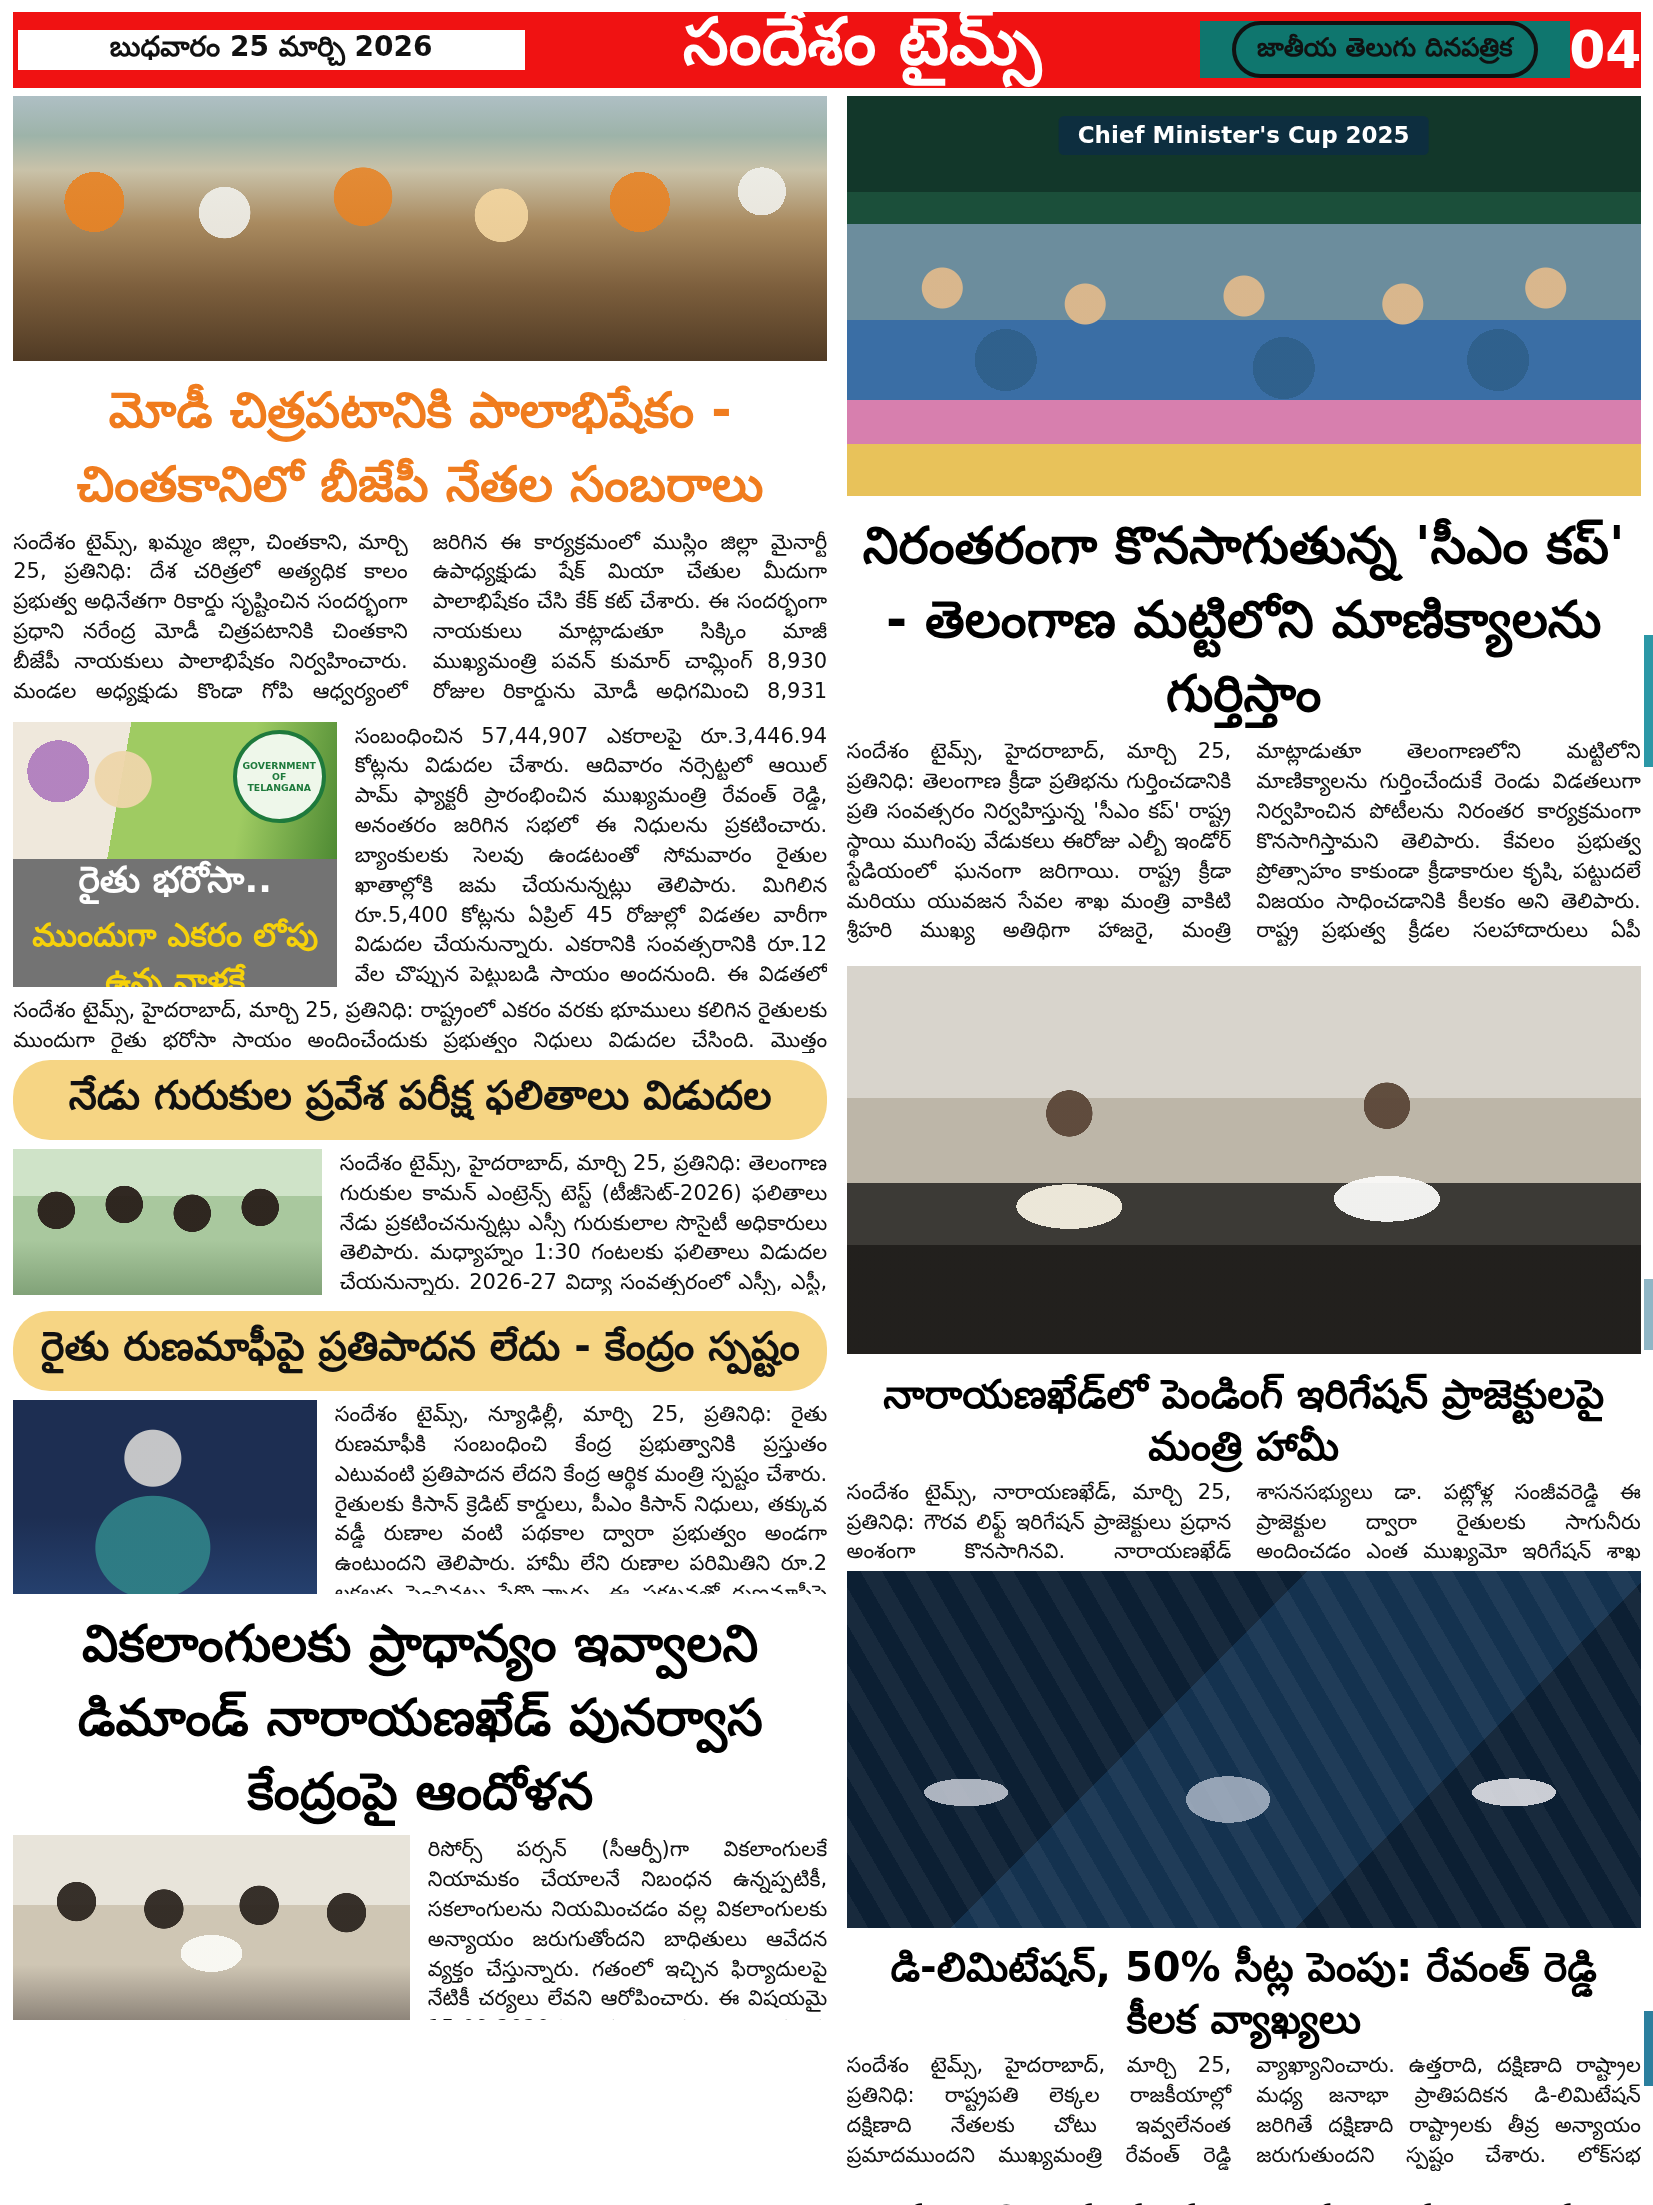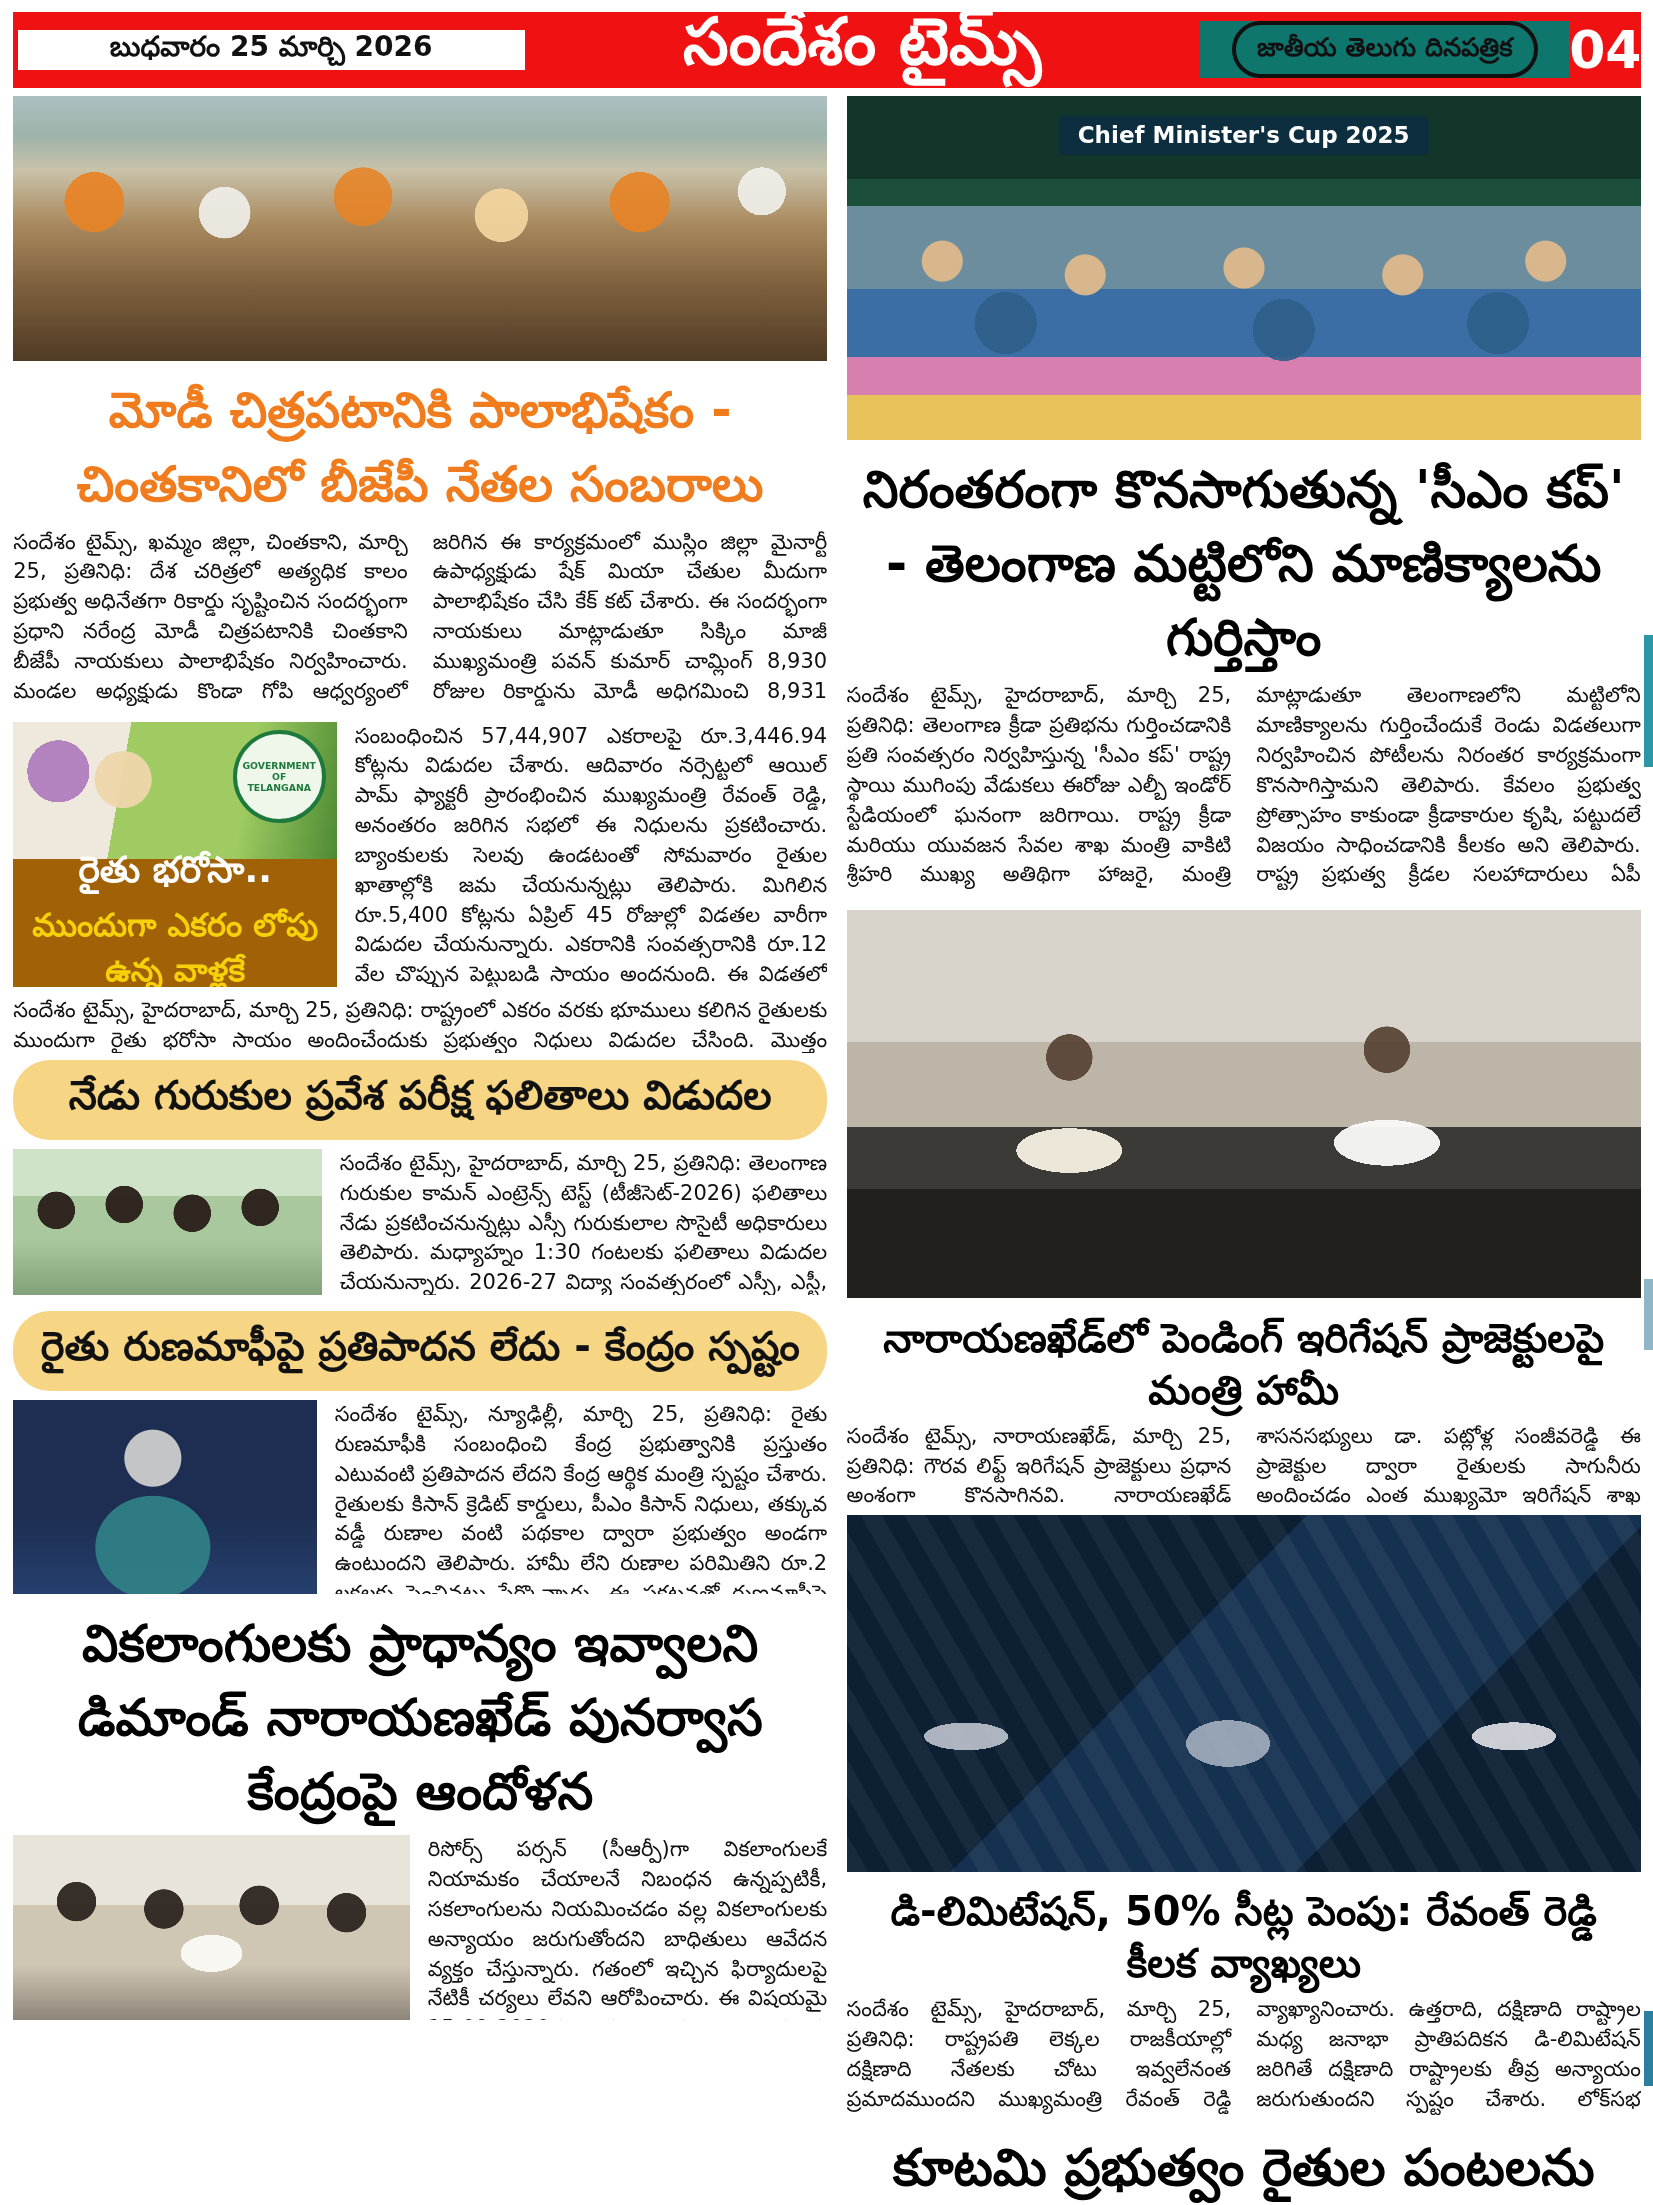--- a/index.html
+++ b/index.html
@@ -42,21 +42,21 @@
   .ph{position:relative;width:100%;overflow:hidden;}
   .ph::before{content:"";position:absolute;inset:0;}
   .ph-bjp{height:265px;background:linear-gradient(180deg,#aebfc4 0%,#9db3a9 15%,#c9c2a9 28%,#a98a5f 48%,#7d5f3d 72%,#503a24 100%);}
   .ph-bjp::before{background:
     radial-gradient(circle at 10% 40%, rgba(231,131,37,.92) 0 30px, transparent 30px),
     radial-gradient(circle at 26% 44%, rgba(240,240,235,.9) 0 25.6px, transparent 26px),
     radial-gradient(circle at 43% 38%, rgba(231,131,37,.88) 0 29px, transparent 29.6px),
     radial-gradient(circle at 60% 45%, rgba(244,214,160,.9) 0 26.5px, transparent 27px),
     radial-gradient(circle at 77% 40%, rgba(231,131,37,.9) 0 30px, transparent 30px),
     radial-gradient(circle at 92% 36%, rgba(240,240,235,.9) 0 24px, transparent 24px);}
-  .ph-cmcup{height:344px;background:linear-gradient(180deg,#12372a 0 24%,#1b4f3a 24% 32%,#6c8d9d 32% 56%,#3a6ea5 56% 76%,#d77fae 76% 87%,#e8c25a 87% 100%);}
+  .ph-cmcup{height:400px;background:linear-gradient(180deg,#12372a 0 24%,#1b4f3a 24% 32%,#6c8d9d 32% 56%,#3a6ea5 56% 76%,#d77fae 76% 87%,#e8c25a 87% 100%);}
   .ph-cmcup::before{background:
     radial-gradient(circle at 12% 48%, rgba(222,185,140,.95) 0 20px, transparent 21px),
     radial-gradient(circle at 30% 52%, rgba(222,185,140,.95) 0 20px, transparent 21px),
     radial-gradient(circle at 50% 50%, rgba(222,185,140,.95) 0 20px, transparent 21px),
     radial-gradient(circle at 70% 52%, rgba(222,185,140,.95) 0 20px, transparent 21px),
     radial-gradient(circle at 88% 48%, rgba(222,185,140,.95) 0 20px, transparent 21px),
     radial-gradient(circle at 20% 66%, rgba(46,95,138,.9) 0 31px, transparent 31px),
     radial-gradient(circle at 55% 68%, rgba(46,95,138,.9) 0 31px, transparent 31px),
     radial-gradient(circle at 82% 66%, rgba(46,95,138,.9) 0 31px, transparent 31px);}
   .cm-banner{position:absolute;top:20px;left:50%;transform:translateX(-50%);color:#fff;
@@ -95,22 +95,22 @@
     radial-gradient(ellipse at 50% 64%, rgba(250,250,245,.95) 0 31px, transparent 31px);}
   
   .graphic-rb{width:324px;flex:none;height:265px;position:relative;overflow:hidden;}
   .rb-art{height:137px;background:
     radial-gradient(circle at 14% 36%, rgba(176,126,190,.95) 0 31px, transparent 31px),
     radial-gradient(circle at 34% 42%, rgba(238,214,170,.95) 0 28px, transparent 29px),
     linear-gradient(100deg,#efe8dc 0 34%,#9fcb62 34% 70%,#4e8a33 100%);}
   .rb-seal{position:absolute;right:11.5px;top:8px;width:93px;height:93px;border-radius:50%;
            border:4.4px solid #1e7a3c;background:#eef7ea;display:flex;align-items:center;
            justify-content:center;text-align:center;font-size:9.3px;font-weight:bold;color:#1e7a3c;padding:4.4px;box-sizing:border-box;}
-  .rb-band{height:128px;background:#a16207;display:flex;flex-direction:column;
-           align-items:center;justify-content:center;gap:7px;padding:0 8.8px;box-sizing:border-box;}
+  .rb-band{height:128px;background:#737373;display:flex;flex-direction:column;
+           align-items:center;gap:7px;padding:0 8.8px;box-sizing:border-box;}
   .rb-t1{color:#ffffff;font-size:36px;font-weight:bold;}
   .rb-t2{color:#f6d10a;font-size:32px;font-weight:bold;text-align:center;}
   
   .edge{position:absolute;right:0;width:9.7px;}
   .e1{top:635px;height:132px;background:#2b97a6;}
   .e2{top:1279px;height:71px;background:#8fb6c6;}
   .e3{top:2011px;height:75px;background:#2b7f9e;}
 </style>
 </head>
 <body>

